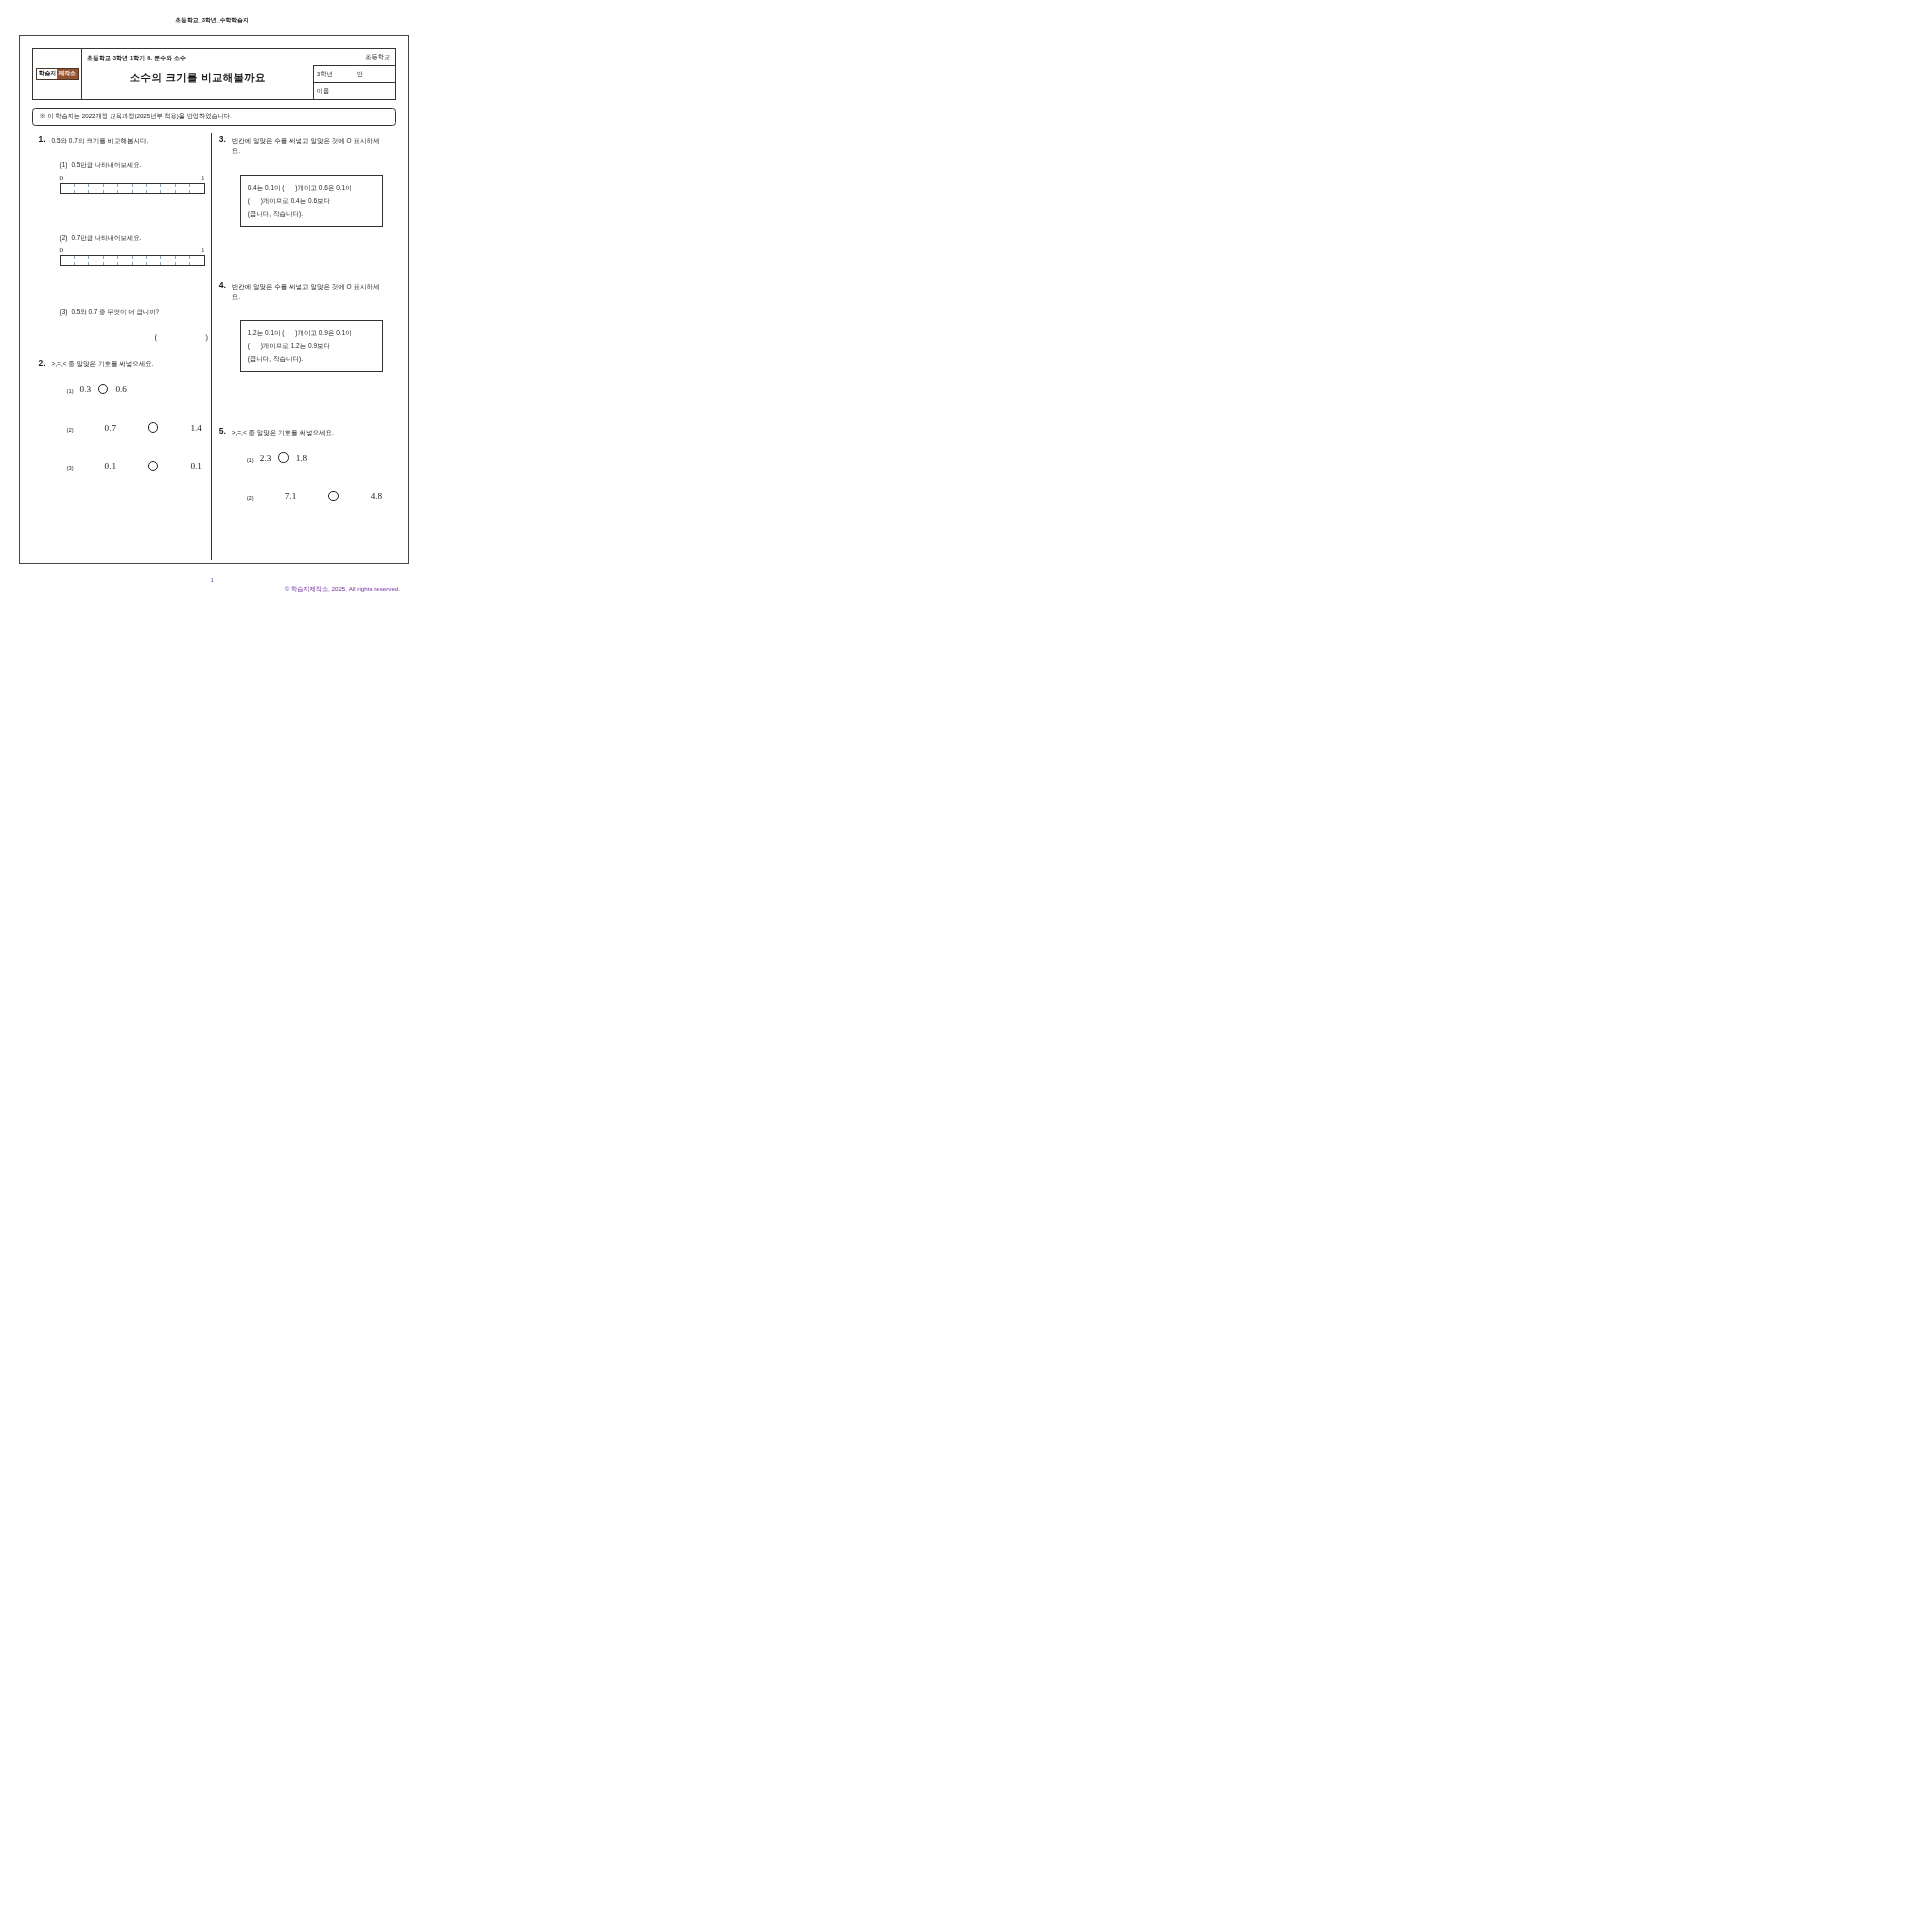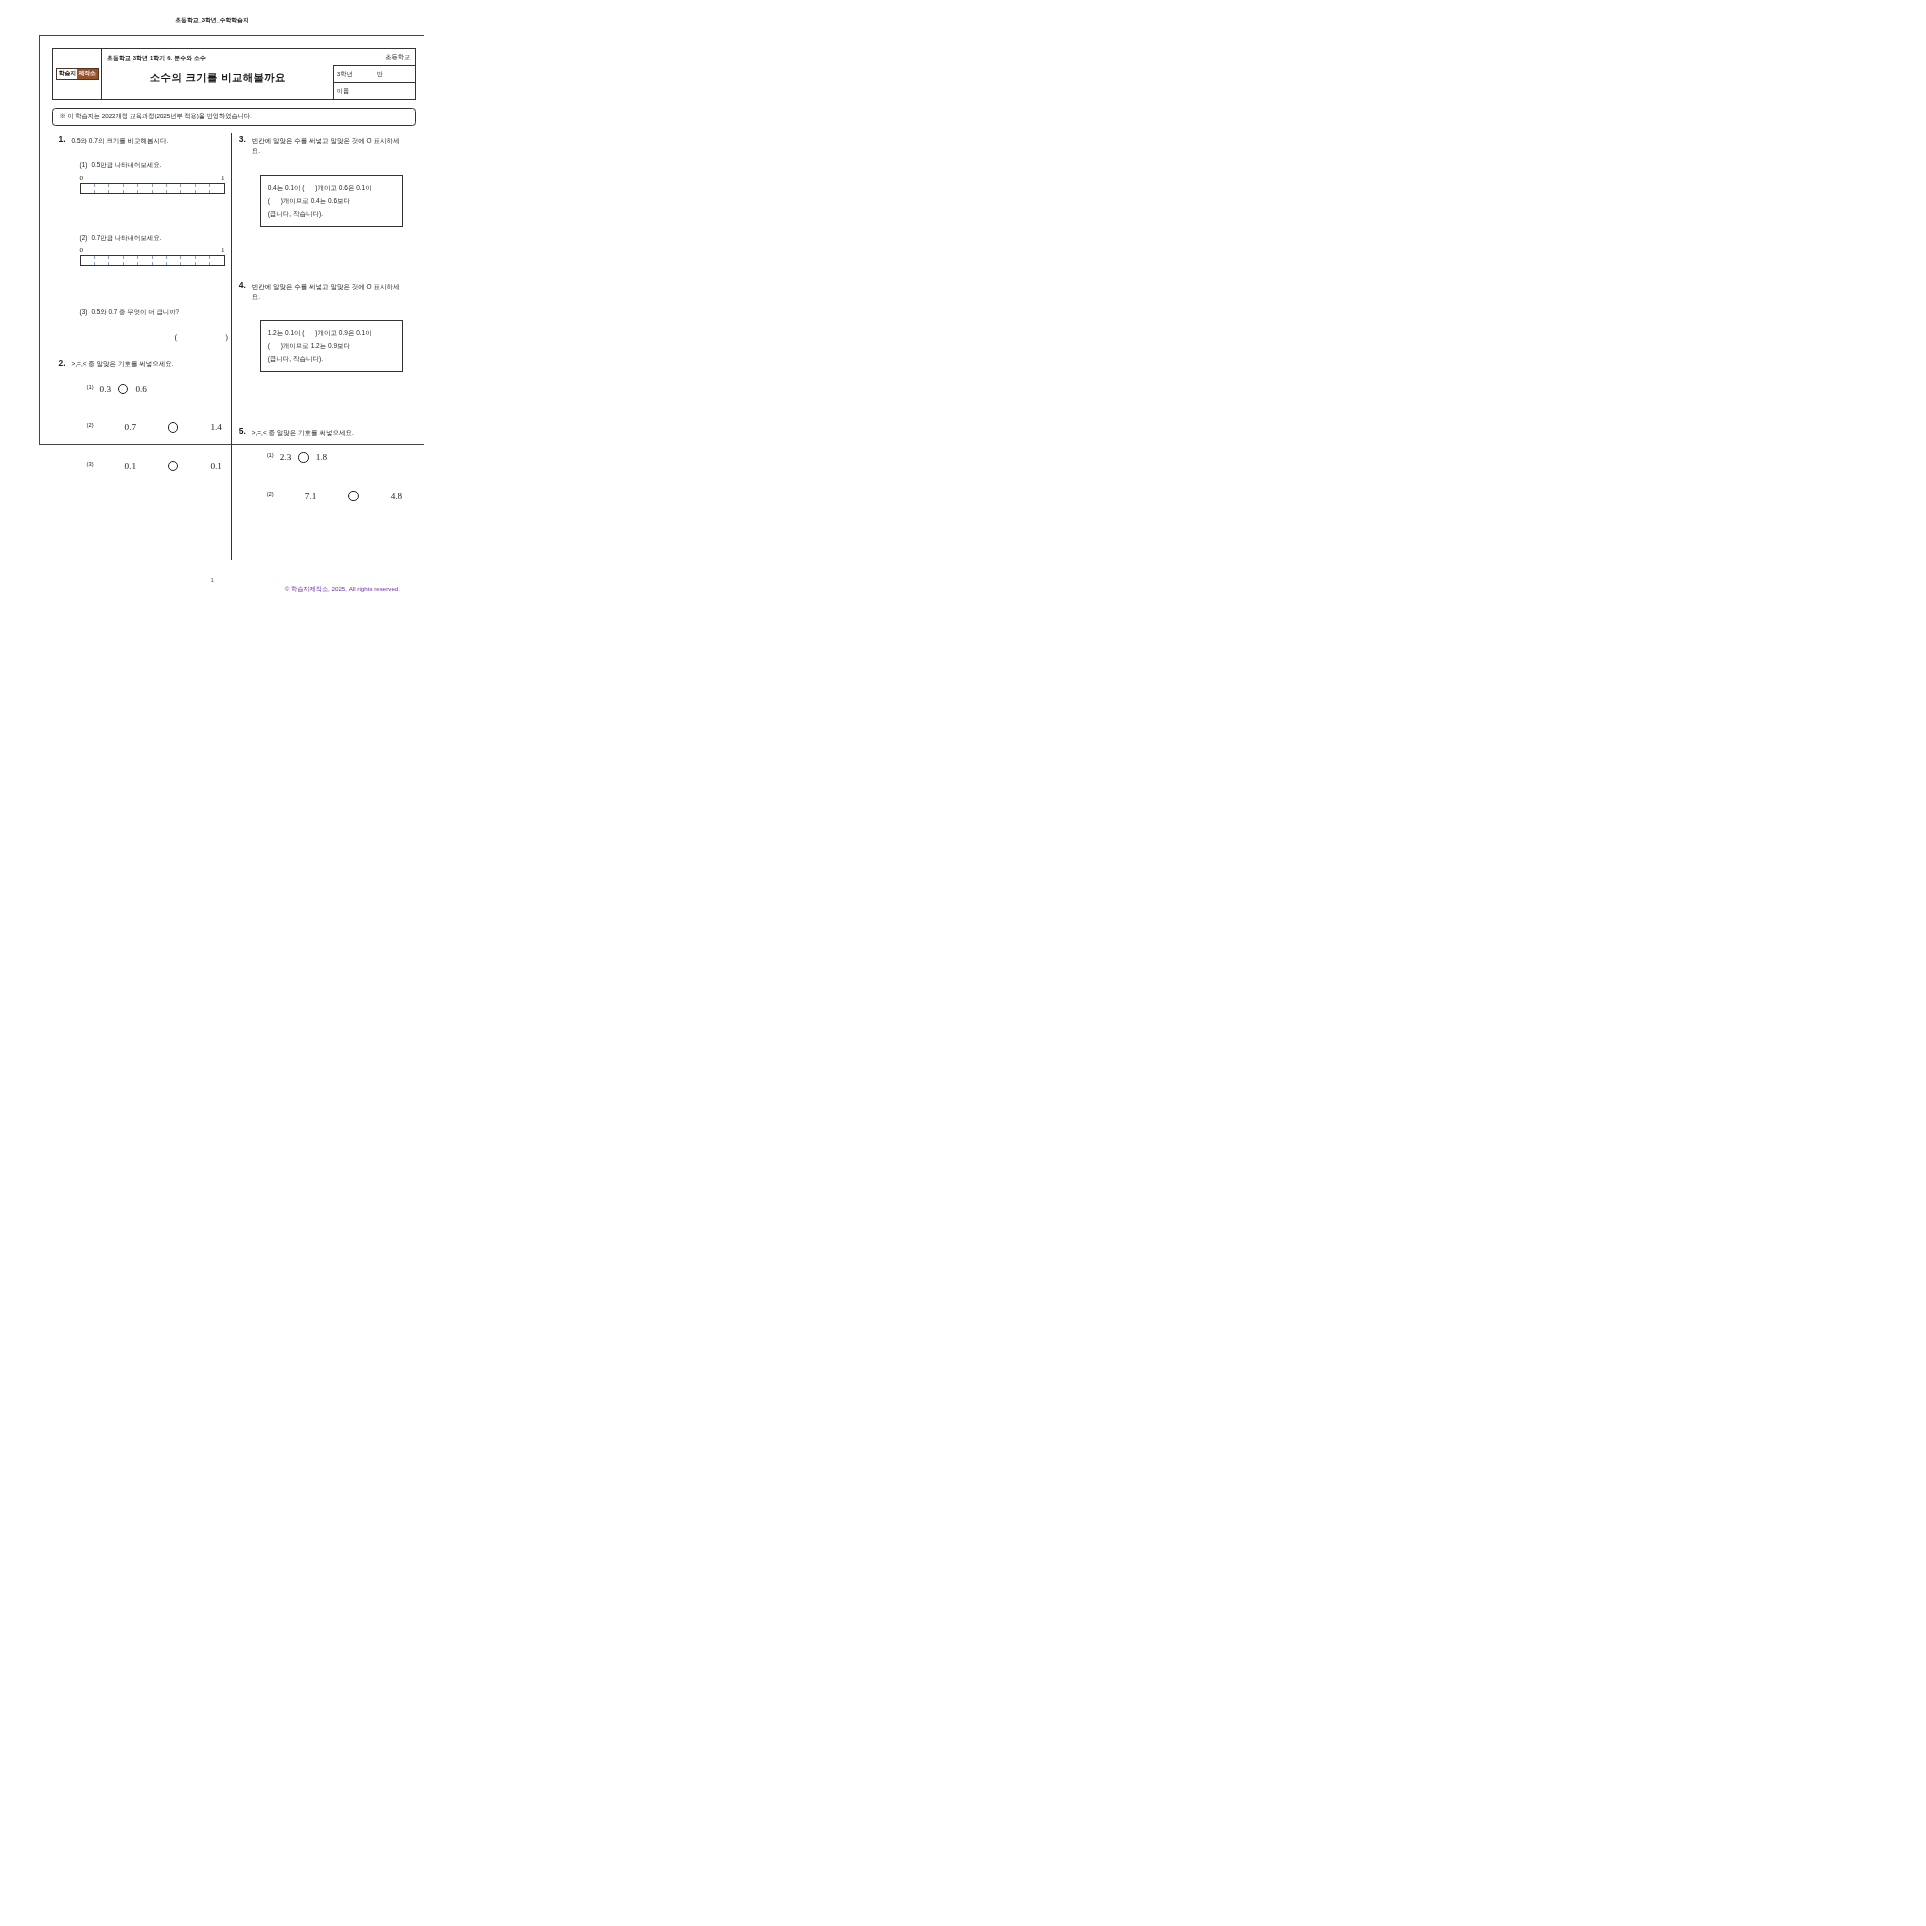--- a/index.html
+++ b/index.html
@@ -9,24 +9,23 @@
     position: relative;
     font-family: "Liberation Sans", sans-serif;
     color: #1a1a1a;
   }
   .top-header {
     position: absolute; top: 16px; left: 0; width: 100%;
     text-align: center; font-size: 5.8px; font-weight: 600; color: #222;
   }
   .sheet {
     position: absolute; left: 19px; top: 35px;
-    width: 390px; height: 410px;
+    width: 390px; height: 529px;
     border: 0.6px solid #444;
     background: #fff;
-    margin-left: 20px;
   }
   
   .header-box {
     margin: 12.3px 12.3px 0 12.3px;
     border: 0.6px solid #333;
     height: 52px;
     display: flex;
   }
   .logo-cell {
     width: 49px;
@@ -89,21 +88,21 @@
   }
   .nl-cell { flex: 1; }
   .nl-cell + .nl-cell { border-left: 0.5px dashed #8ba3bd; }
   
   .answer-blank {
     text-align: right; padding-right: 3.1px;
     font-size: 7.7px; white-space: pre;
     font-family: "Liberation Serif", serif;
   }
   
-  .comp-item { margin-left: 21px; display: flex; align-items: flex-start; padding-left: 7px; }
+  .comp-item { margin-left: 21px; display: flex; align-items: flex-end; padding-left: 7px; }
   .comp-label { font-size: 5.8px; margin-right: 3.9px; width: 9.2px; }
   .comp-num {
     font-family: "Liberation Serif", serif;
     font-size: 9.2px;
   }
   .comp-circle {
     width: 10.4px; height: 10.4px;
     border: 0.7px solid #222; border-radius: 50%;
     display: inline-block; margin: 0 7px;
   }

